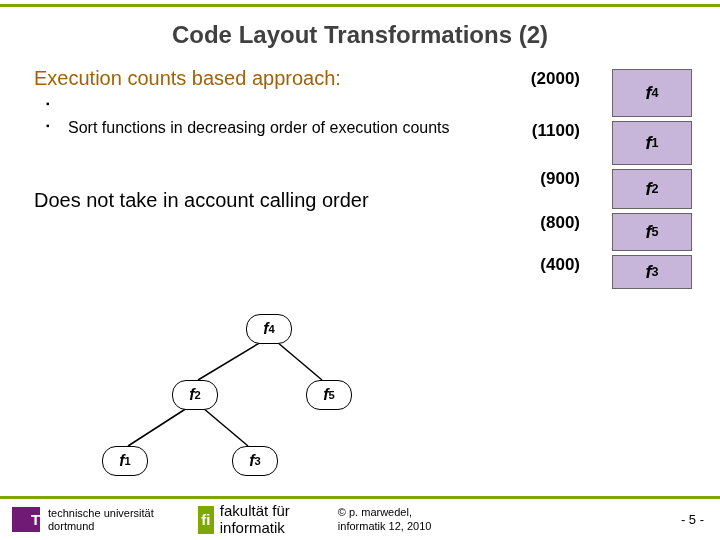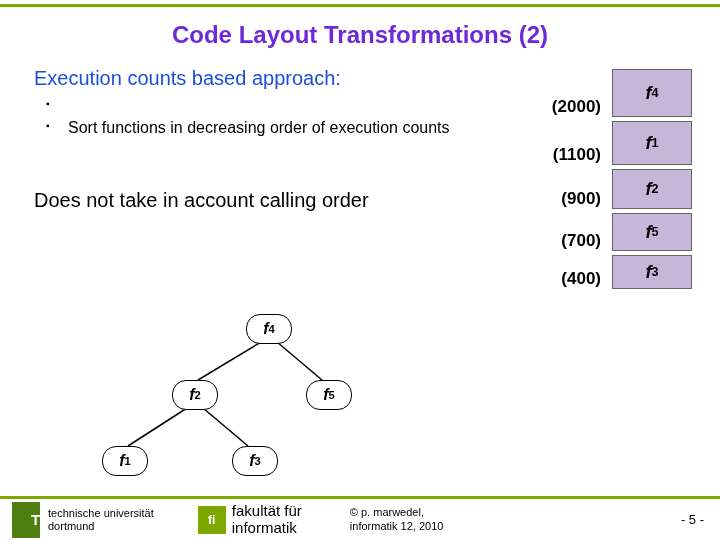--- a/index.html
+++ b/index.html
@@ -13,34 +13,34 @@
   }
   .top-rule {
     height: 3px;
     background: #7ca800;
     margin: 4px 0 0 0;
   }
   .title {
     text-align: center;
     font-size: 24px;
     font-weight: bold;
-    color: #6d28d9;
+    color: #404040;
     padding: 14px 0 18px 0;
   }
   .content {
     display: flex;
     padding: 0 28px 0 34px;
   }
   .left {
     flex: 1;
     padding-right: 8px;
   }
   .heading {
     font-size: 20px;
-    color: #1d4ed8;
+    color: #a16207;
     margin-bottom: 6px;
   }
   .bullets {
     list-style: none;
     padding-left: 34px;
     font-size: 16px;
     color: #000;
   }
   .bullets li {
     position: relative;
@@ -67,23 +67,23 @@
     margin-top: 26px;
     line-height: 1.2;
   }
   .right {
     width: 174px;
     flex-shrink: 0;
     padding-top: 2px;
   }
   .row {
     display: flex;
-    align-items: flex-end;
+    align-items: flex-start;
     justify-content: flex-end;
-    gap: 11px;
+    gap: 32px;
     margin-bottom: 4px;
   }
   .count {
     font-size: 17px;
     font-weight: bold;
     color: #000;
     min-width: 56px;
     text-align: right;
   }
   .fbox {
@@ -144,47 +144,47 @@
     font-size: 11px;
     color: #000;
   }
   .tu-logo {
     display: flex;
     align-items: center;
     margin-right: 8px;
   }
   .tu-box {
     width: 28px;
-    height: 36px;
-    background: #4d7c0f;
+    height: 25px;
+    background: #701a75;
     color: #fff;
     font-weight: bold;
     font-size: 15px;
     display: flex;
     align-items: center;
     justify-content: center;
     letter-spacing: -1px;
     padding-left: 28px;
   }
   .uni-text {
     line-height: 1.1;
     font-size: 11px;
   }
   .fi-block {
     display: flex;
     align-items: center;
     margin-left: 44px;
   }
   .fi-logo {
-    width: 28px;
+    width: 16px;
     height: 28px;
     background: #7ca800;
     color: #fff;
     font-weight: bold;
-    font-size: 12px;
+    font-size: 15px;
     display: flex;
     align-items: center;
     justify-content: center;
     margin-right: 6px;
   }
   .fi-text {
     line-height: 1.1;
     font-size: 15px;
   }
   .copyright {
@@ -229,21 +229,21 @@
     </div>
     <div class="row">
       <div class="count">(1100)</div>
       <div class="fbox h2">f<span class="sub-num">1</span></div>
     </div>
     <div class="row">
       <div class="count">(900)</div>
       <div class="fbox h3">f<span class="sub-num">2</span></div>
     </div>
     <div class="row">
-      <div class="count">(700)</div>
+      <div class="count">(800)</div>
       <div class="fbox h4">f<span class="sub-num">5</span></div>
     </div>
     <div class="row">
       <div class="count">(400)</div>
       <div class="fbox h5">f<span class="sub-num">3</span></div>
     </div>
   </div>
 </div>
 
 <div class="tree">

